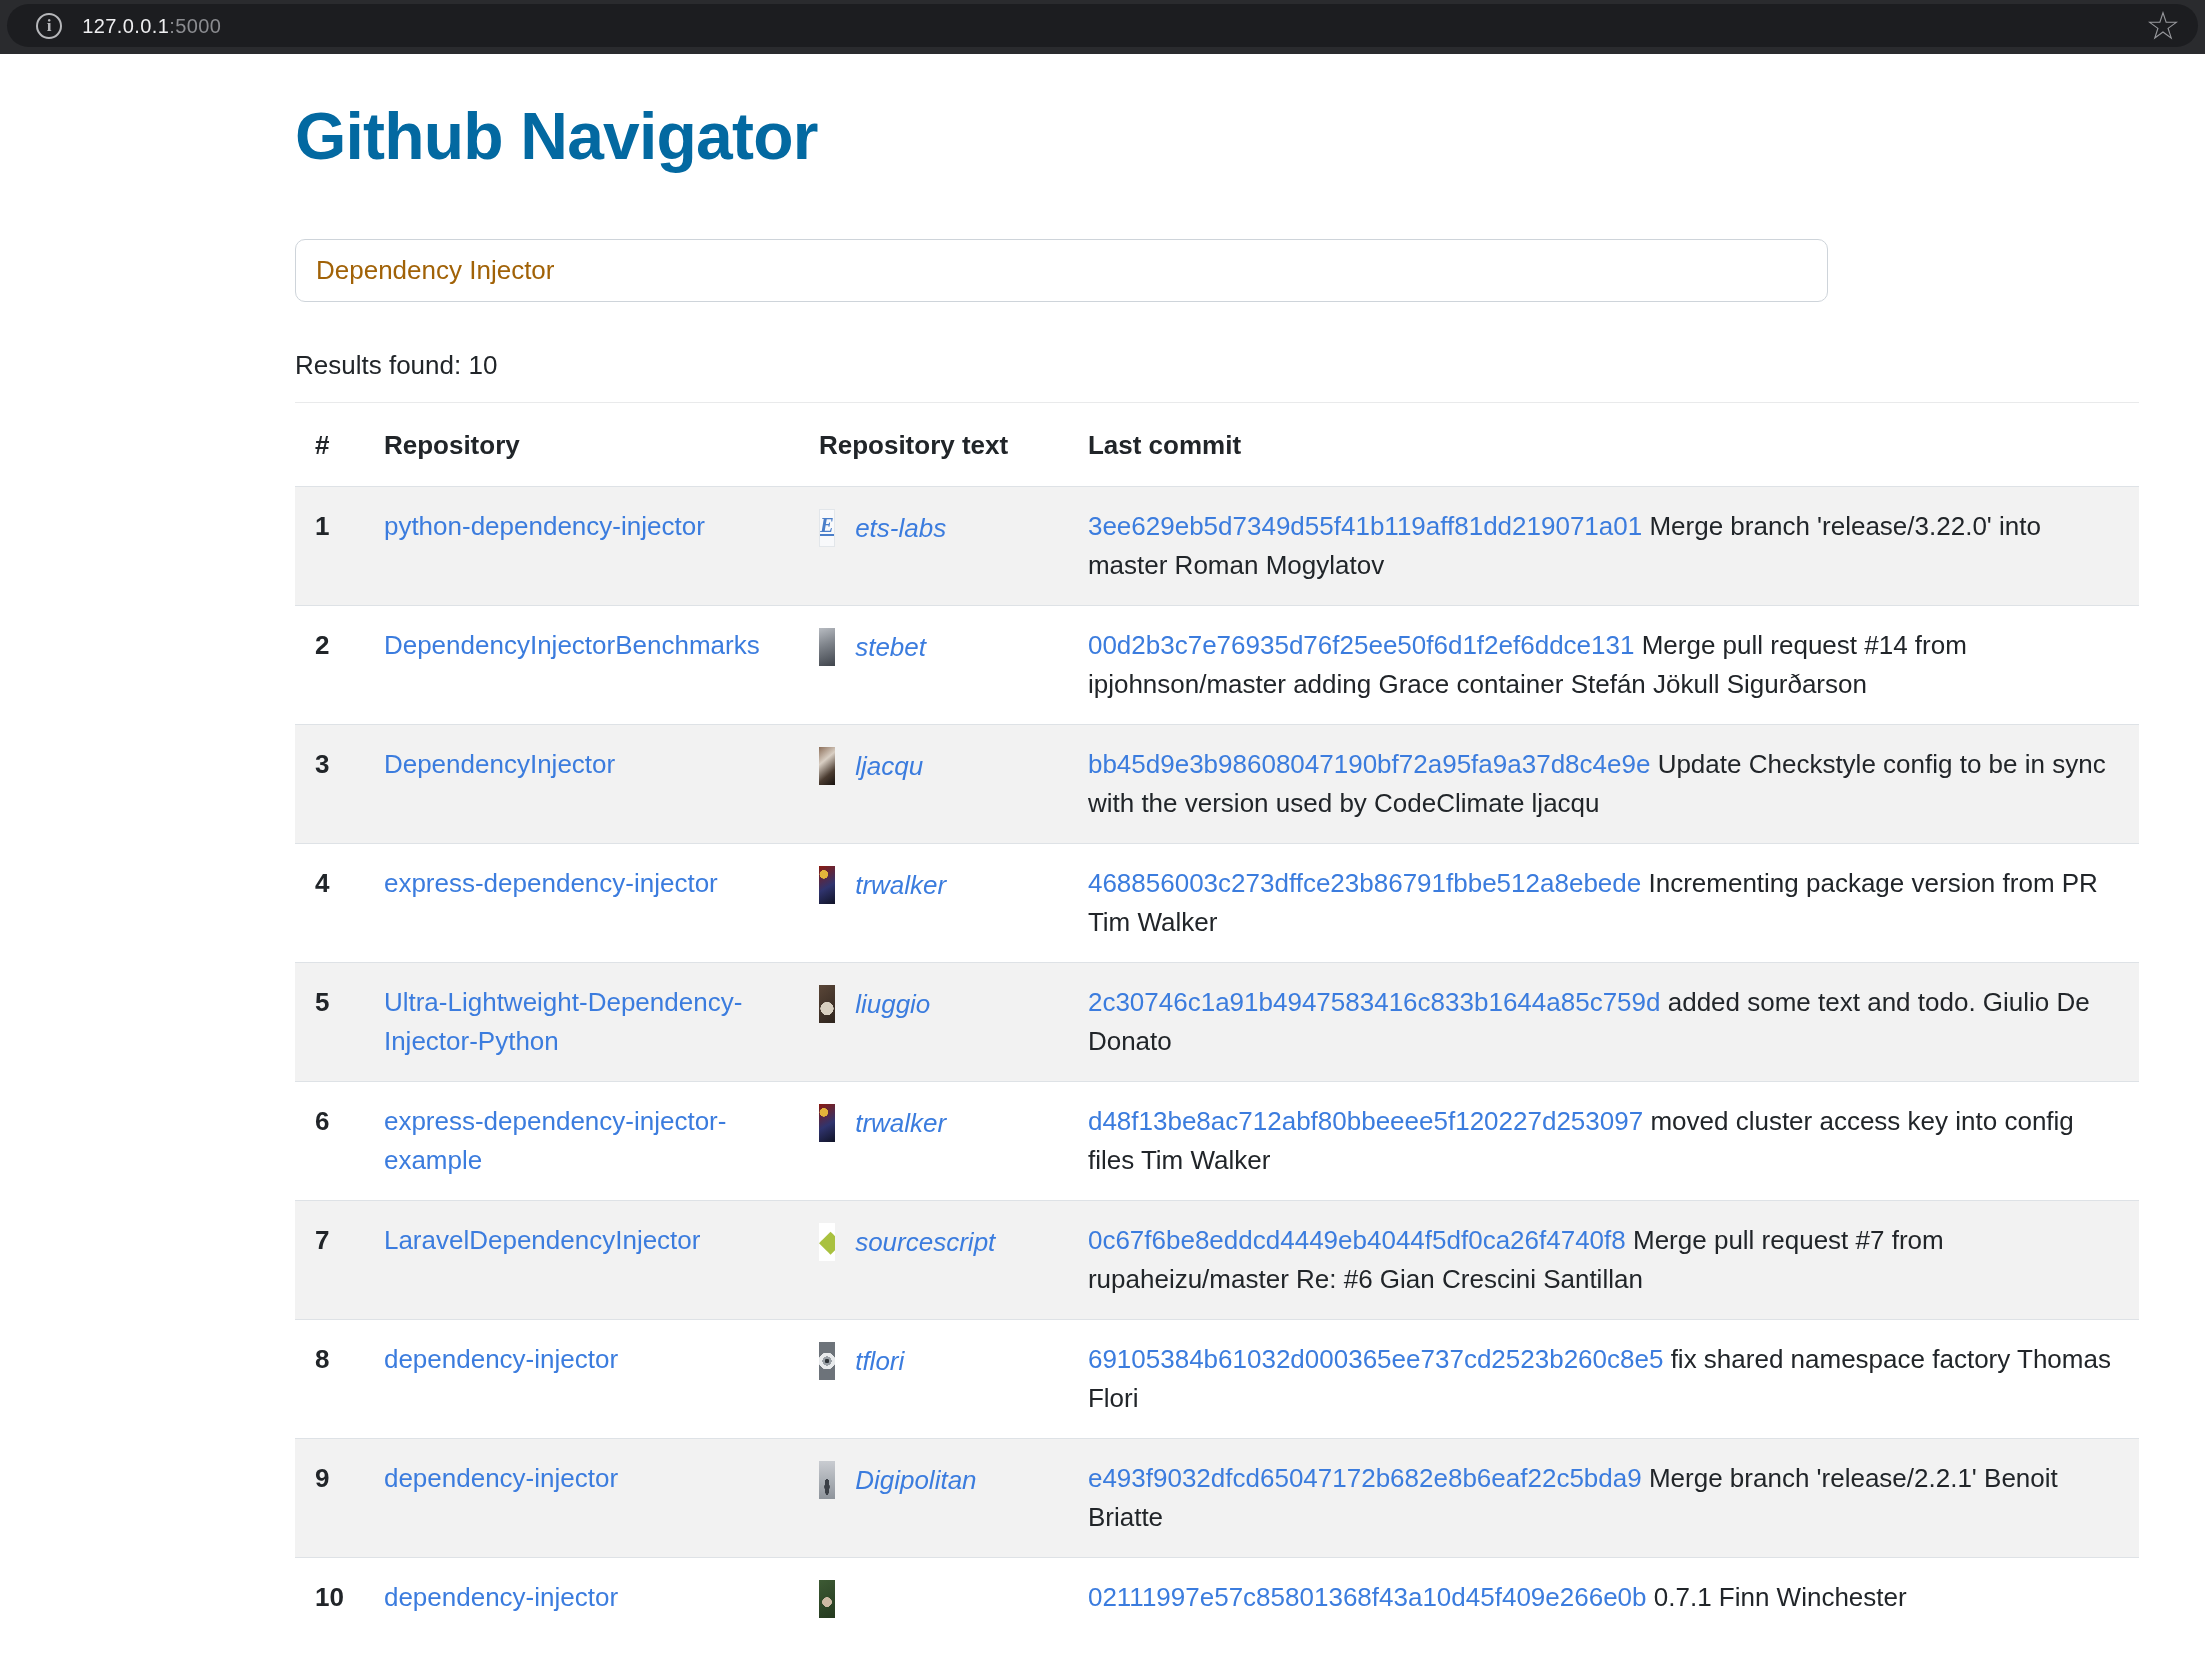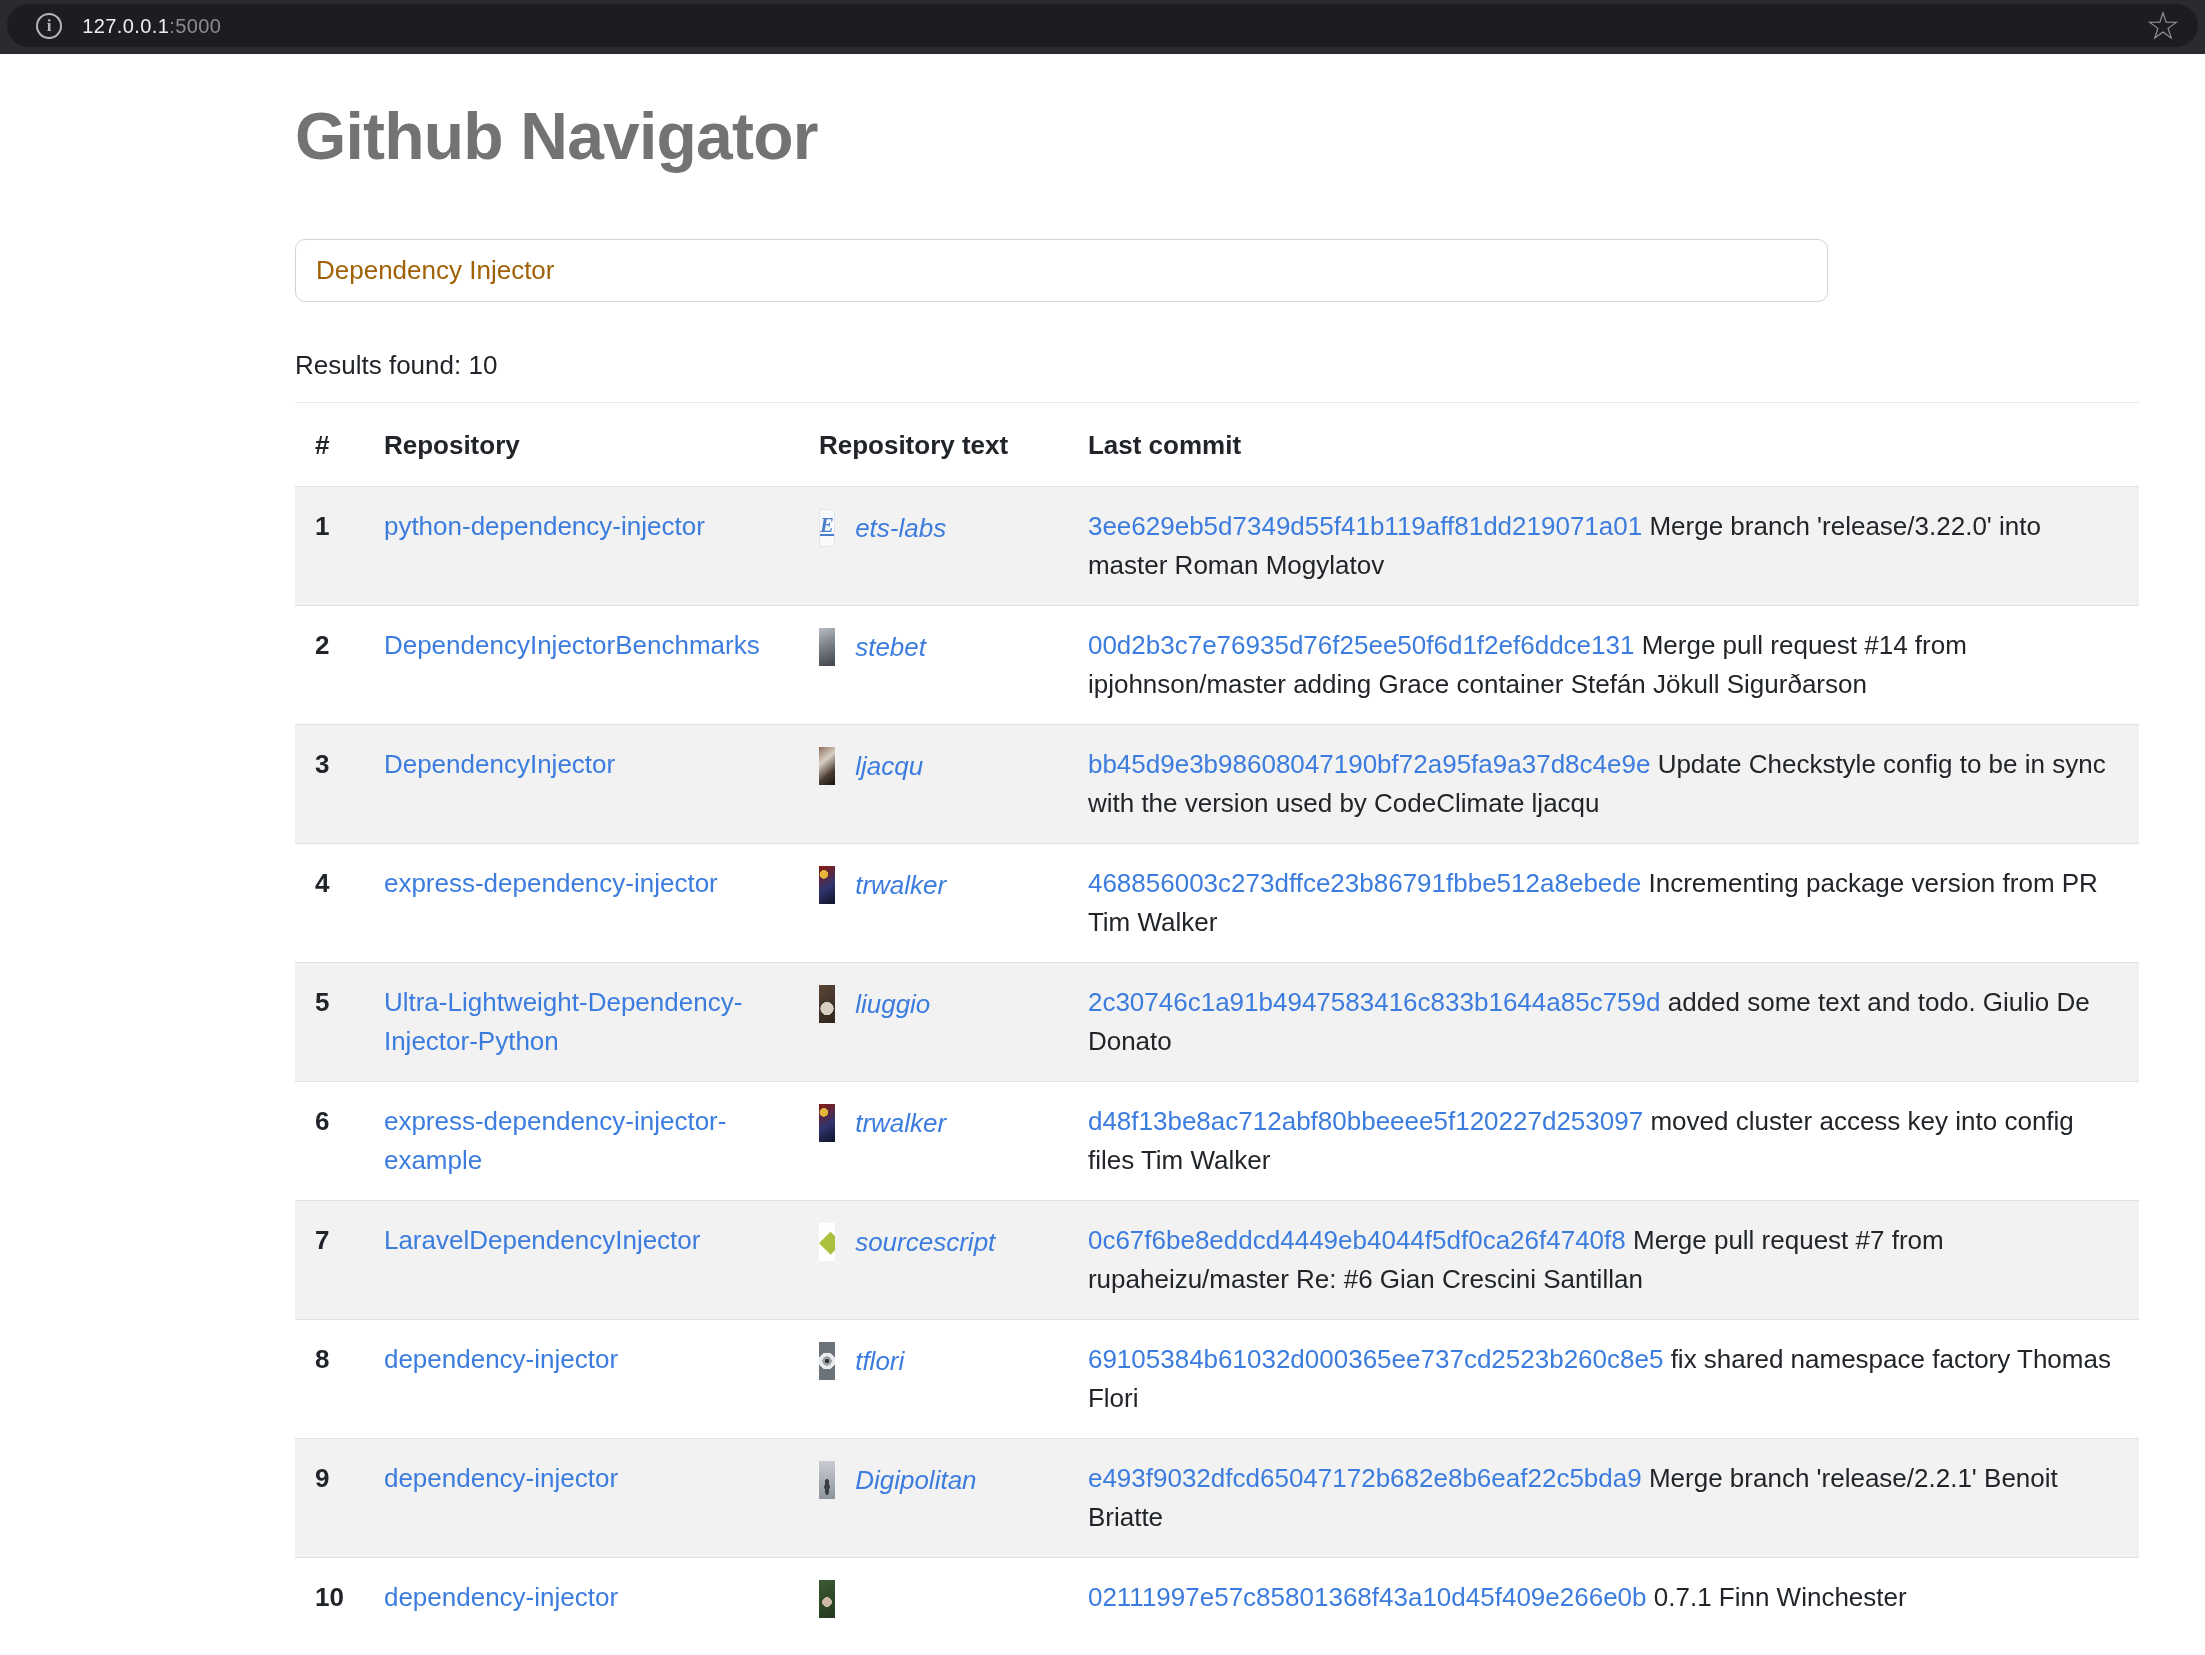--- a/index.html
+++ b/index.html
@@ -23,21 +23,21 @@
     font-family:"Liberation Serif",serif;
   }
   .url-text { margin-left:20px; font-size:20px; color:#efeff1; letter-spacing:0.4px; white-space:nowrap; }
   .url-port { color:#8b8c90; }
   .star-icon {
     position:absolute; right:18px; top:50%; transform:translateY(-52%);
     color:#97989c; font-size:39px; line-height:1;
   }
   
   .container { width:1844px; margin-left:295px; }
-  .page-title { font-size:66px; font-weight:700; letter-spacing:-0.8px; margin:33px 0 0 0; color:#737373; }
+  .page-title { font-size:66px; font-weight:700; letter-spacing:-0.8px; margin:33px 0 0 0; color:#0369a1; }
   .form-row { display:flex; margin-top:53px; }
   .search-group { width:1533px; }
   .limit-group { width:292px; margin-left:19px; }
   .field-label { display:block; margin:0 0 8.2px 0; }
   .text-input {
     width:100%; height:63px; border:1.6px solid #ced4da; border-radius:10px;
     padding:0 20px; font-family:inherit; font-size:26px; color:#a16207; outline:none;
   }
   .select-box {
     position:relative; height:63px; border:1.6px solid #ced4da; border-radius:10px;

